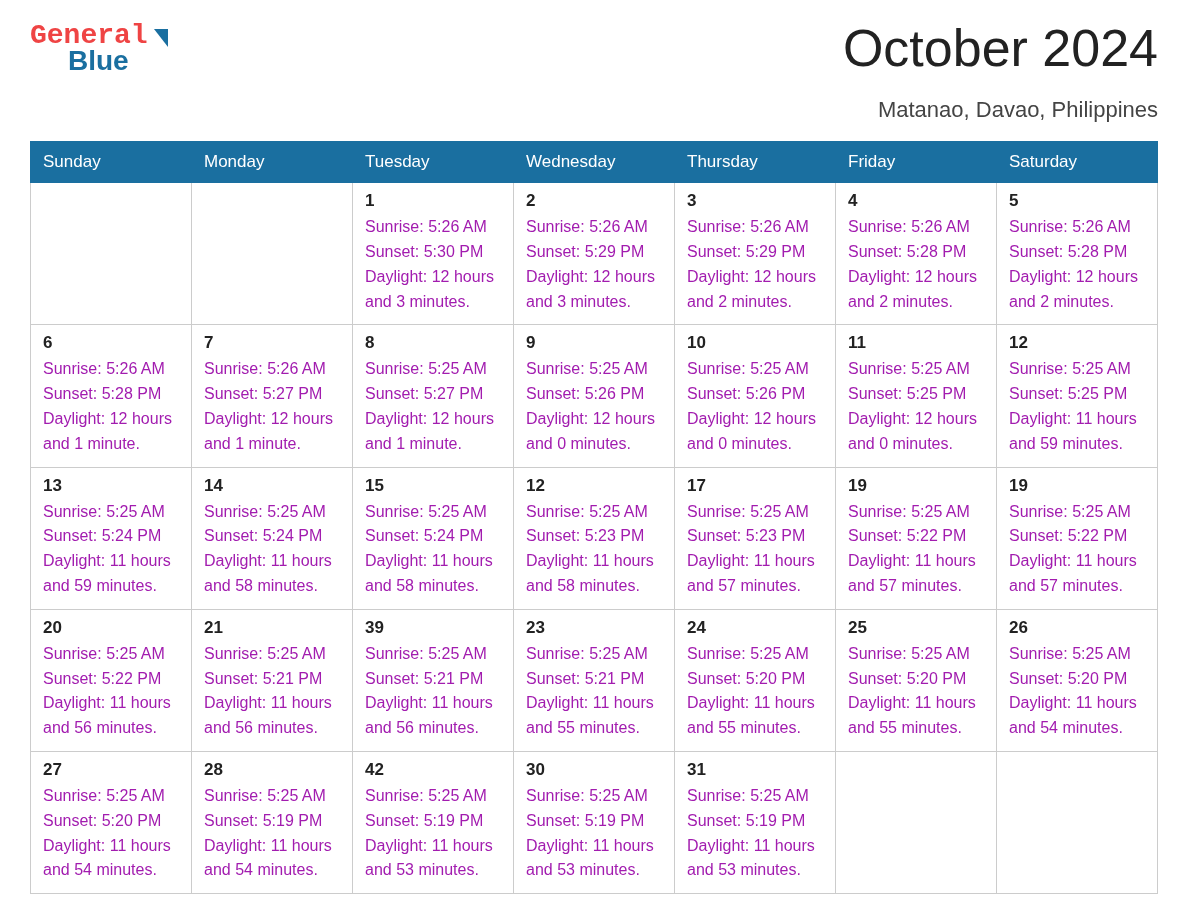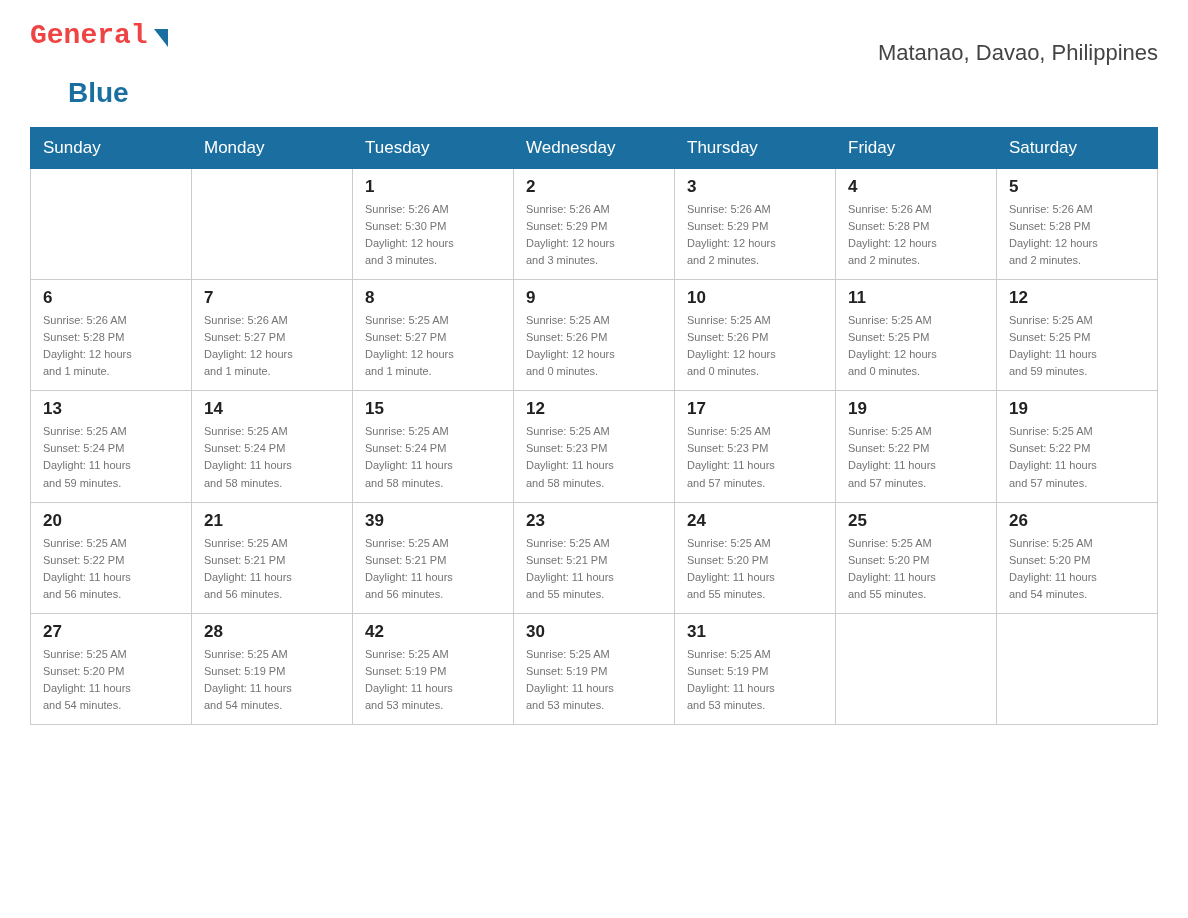--- a/index.html
+++ b/index.html
@@ -39,21 +39,20 @@
       border-right: 0px solid transparent;
       border-top: 18px solid #1a6fa0;
       margin-left: 3px;
       margin-top: 4px;
     }
     .logo-blue {
       color: #1a6fa0;
       font-size: 28px;
       font-weight: bold;
       margin-left: 2px;
-      margin-top: 32px;
     }
     .title-area {
       text-align: right;
     }
     .month-title {
       font-size: 52px;
       font-weight: normal;
       color: #222;
       line-height: 1.1;
     }
@@ -87,22 +86,22 @@
       height: 110px;
     }
     .day-number {
       font-size: 17px;
       font-weight: bold;
       color: #222;
       display: block;
       margin-bottom: 4px;
     }
     .day-info {
-      font-size: 11px;
-      color: #737373;
+      font-size: 16px;
+      color: #a21caf;
       line-height: 1.55;
     }
     .empty-cell {
       background: #f9f9f9;
     }
     .logo-line2 {
       display: flex;
       align-items: center;
       margin-top: -6px;
     }
@@ -122,20 +121,21 @@
           <div class="logo-arrow"></div>
         </div>
       </div>
     </div>
     <div class="logo-line2">
       <div class="logo-spacer"></div>
       <span class="logo-blue">Blue</span>
     </div>
   </div>
   <div class="title-area">
+    <div class="month-title">October 2024</div>
     <div class="location-title">Matanao, Davao, Philippines</div>
   </div>
 </div>
 
 <table class="calendar-table">
   <thead>
     <tr>
     <th>Sunday</th>
         <th>Monday</th>
         <th>Tuesday</th>

